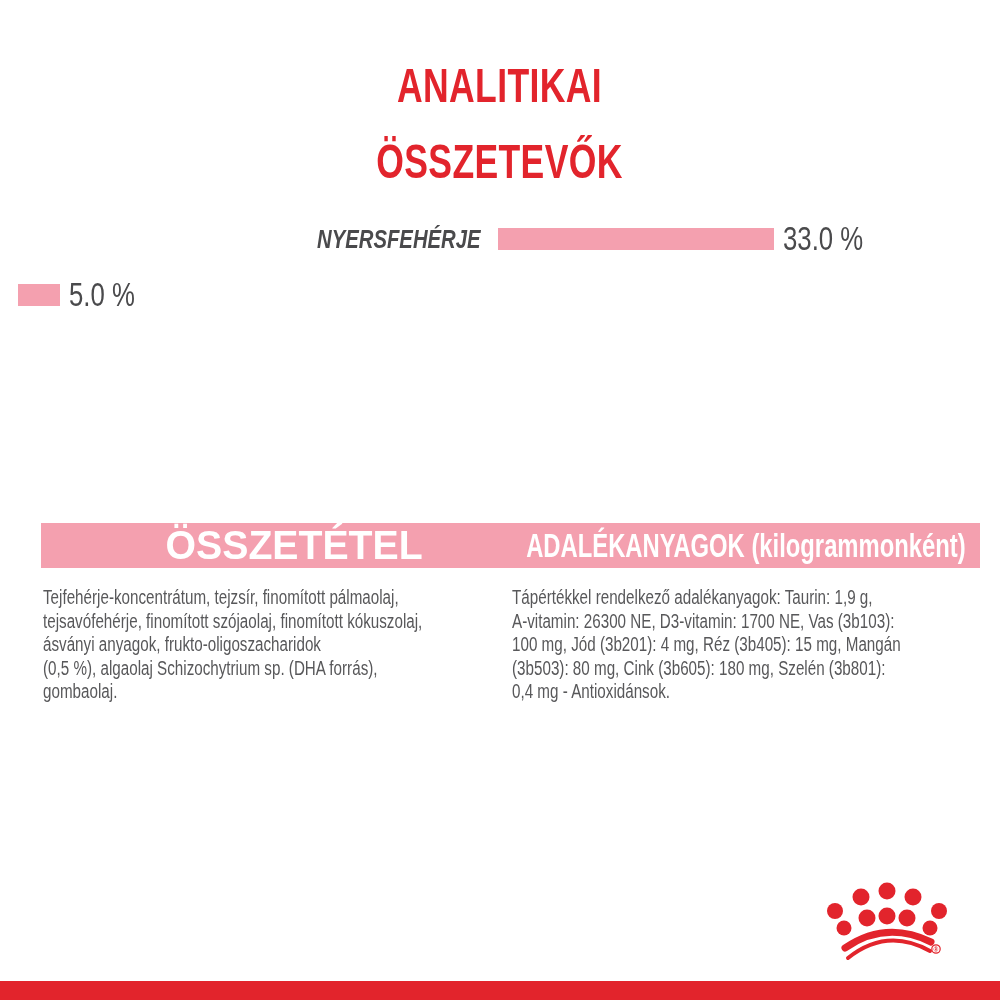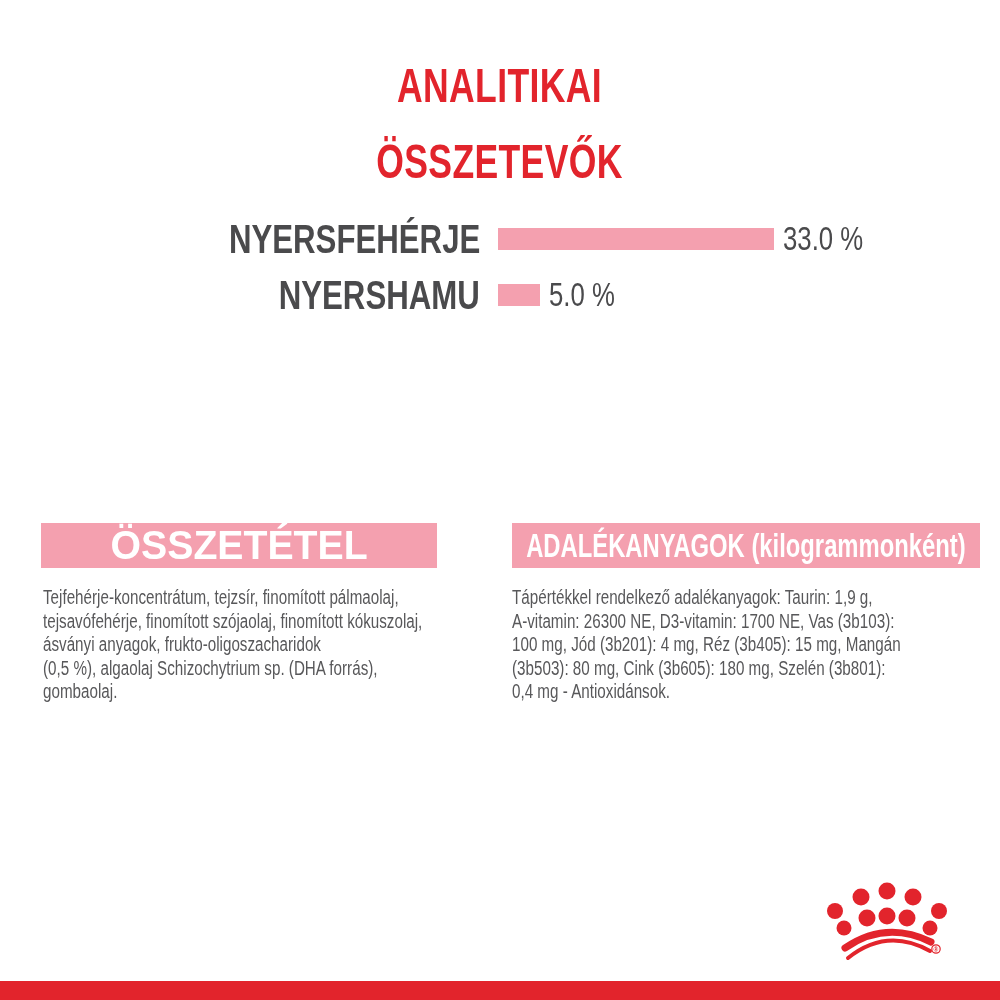--- a/index.html
+++ b/index.html
@@ -32,24 +32,25 @@
   }
   .chart-row {
     display: flex;
     align-items: center;
     height: 22px;
     margin-bottom: 33.5px;
   }
   .chart-label {
     width: 480px;
     text-align: right;
-    font-size: 40px;
+    font-size: 26px;
     font-weight: bold;
     color: var(--gray-dark);
     line-height: 22px;
+    font-style: italic;
   }
   .chart-label > span {
     display: inline-block;
     transform: scaleX(0.78);
     transform-origin: right center;
     white-space: nowrap;
   }
   .chart-bar {
     height: 22px;
     margin-left: 18px;
@@ -72,21 +73,21 @@
     position: absolute;
     top: 523px; height: 45px;
     background: var(--pink);
     color: #ffffff;
     font-weight: bold;
     display: flex;
     align-items: center;
     justify-content: center;
     overflow: visible;
   }
-  .banner-left  { left: 41px;  width: 396px; font-size: 40px; }
+  .banner-left  { left: 41px;  width: 446px; font-size: 40px; padding-left: 30px; }
   .banner-right { left: 512px; width: 468px; font-size: 34px; }
   .banner-right .condense {
     display: inline-block;
     transform: scaleX(0.70);
     transform-origin: center center;
     white-space: nowrap;
   }
   .banner-left .condense {
     display: inline-block;
     transform: scaleX(0.98);
@@ -123,21 +124,20 @@
 <h1 class="page-title"><span class="condense">ANALITIKAI
 ÖSSZETEVŐK</span></h1>
 
 <div class="chart">
   <div class="chart-row">
     <div class="chart-label"><span>NYERSFEHÉRJE</span></div>
     <div class="chart-bar" style="width: 275.6px; background: rgb(244, 160, 175);"></div>
     <div class="chart-value"><span>33.0 %</span></div>
   </div>
   <div class="chart-row">
-    <div class="chart-label"><span>NYERSHAMU</span></div>
     <div class="chart-bar" style="width: 41.8px; background: rgb(244, 160, 175);"></div>
     <div class="chart-value"><span>5.0 %</span></div>
   </div>
 </div>
 
 <div class="banner banner-left">
   <span class="condense">ÖSSZETÉTEL</span>
 </div>
 <div class="banner banner-right">
   <span class="condense">ADALÉKANYAGOK (kilogrammonként)</span>

